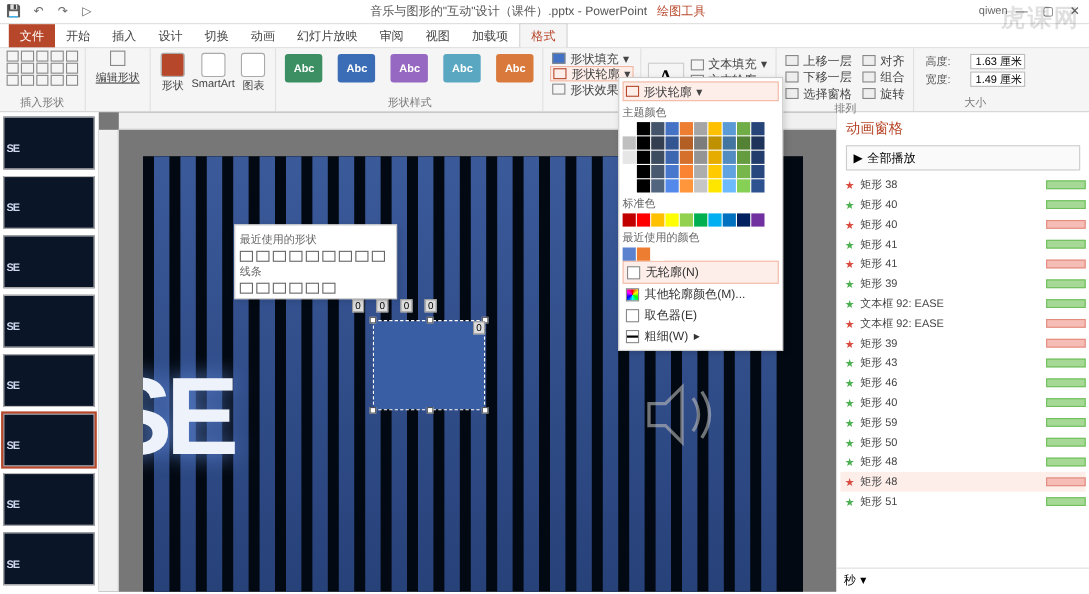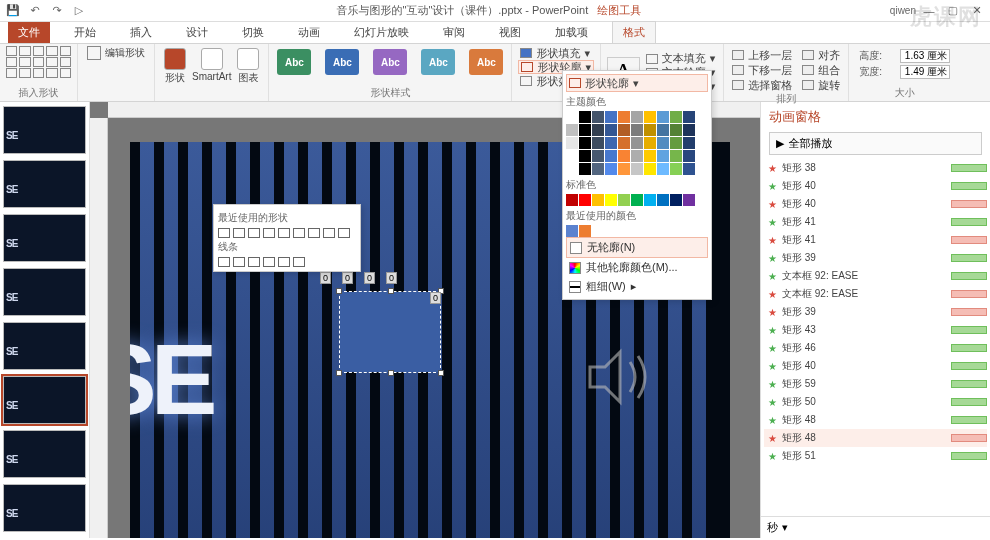--- a/index.html
+++ b/index.html
@@ -6,21 +6,21 @@
 body { width: 990px; height: 540px; background: #fff; overflow: hidden; font-size: 11px; }
 .title-bar { height: 22px; background: #fff; display: flex; align-items: center; padding: 0 4px; border-bottom: 1px solid #ddd; }
 .title-bar .quick-access { display: flex; gap: 4px; }
 .title-bar .qa-btn { width: 18px; height: 18px; display: flex; align-items: center; justify-content: center; color: #666; cursor: pointer; }
 .title-bar .app-title { flex: 1; text-align: center; color: #555; font-size: 11px; }
 .title-bar .ctx-tab-label { color: #b7472a; font-size: 11px; }
 .title-bar .win-controls { display: flex; gap: 6px; }
 .title-bar .user { font-size: 10px; color: #666; margin-right: 4px; }
 .watermark { position: absolute; right: 8px; top: 2px; font-size: 22px; color: rgba(0,0,0,.12); font-weight: bold; letter-spacing: 2px; pointer-events: none; }
 
-.ribbon-tabs { height: 22px; display: flex; align-items: flex-end; padding-left: 8px; gap: 14px; border-bottom: 1px solid #d4d4d4; }
+.ribbon-tabs { height: 22px; display: flex; align-items: flex-end; padding-left: 8px; gap: 0; border-bottom: 1px solid #d4d4d4; }
 .ribbon-tabs .tab { padding: 3px 10px; color: #444; cursor: pointer; }
 .ribbon-tabs .tab.file { background: #b7472a; color: #fff; }
 .ribbon-tabs .tab.ctx { color: #b7472a; }
 .ribbon-tabs .tab.active { background: #f5f5f5; border: 1px solid #d4d4d4; border-bottom: none; color: #b7472a; }
 
 .ribbon { height: 58px; background: #f5f5f5; border-bottom: 1px solid #d4d4d4; display: flex; position: relative; }
 .group { border-right: 1px solid #e0e0e0; padding: 2px 6px 0 6px; display: flex; flex-direction: column; }
 .group-label { font-size: 10px; color: #777; text-align: center; margin-top: auto; padding-bottom: 1px; }
 
 .shapes-gallery { width: 78px; }
@@ -153,21 +153,21 @@
           <div class="shp"></div>
           <div class="shp"></div>
           <div class="shp"></div>
           <div class="shp"></div>
         </div>
     </div>
     <div class="group-label">插入形状</div>
   </div>
 
   <div class="group" style="flex-direction:row;align-items:flex-start;padding-top:2px;">
-    <div class="cmd" style="height:auto;flex-direction:row;padding:0 3px;">
+    <div class="cmd" style="height:auto;flex-direction:column;padding:0 3px;text-decoration:underline;">
       <div style="width:14px;height:14px;border:1px solid #888;"></div>
       <span style="font-size:10px;">编辑形状</span>
     </div>
   </div>
 
   <div class="group" style="flex-direction:row;align-items:flex-start;">
     <div class="big-btn">
         <div class="ic shape"></div>
         <span>形状</span>
       </div>
@@ -532,14 +532,18 @@
       <div class="c" style="background: rgb(255, 255, 255);"></div>
     </div>
   <div class="mitem hl">
       <div class="mi" style="background:#fff"></div>
       <span>无轮廓(N)</span>
     </div>
   <div class="mitem">
       <div class="mi" style="background:conic-gradient(red,yellow,lime,cyan,blue,magenta,red)"></div>
       <span>其他轮廓颜色(M)...</span>
     </div>
+  <div class="mitem">
+      <div class="mi"></div>
+      <span>取色器(E)</span>
+    </div>
   <div class="mitem"><div class="mi" style="background:linear-gradient(#000,#000) center/100% 2px no-repeat"></div><span>粗细(W)</span> ▸</div>
 </div>
 
 </body></html>

